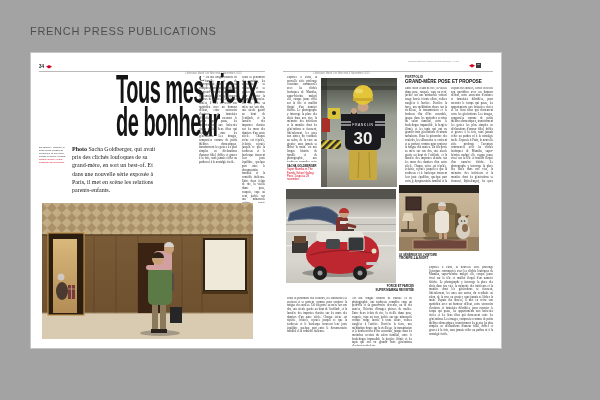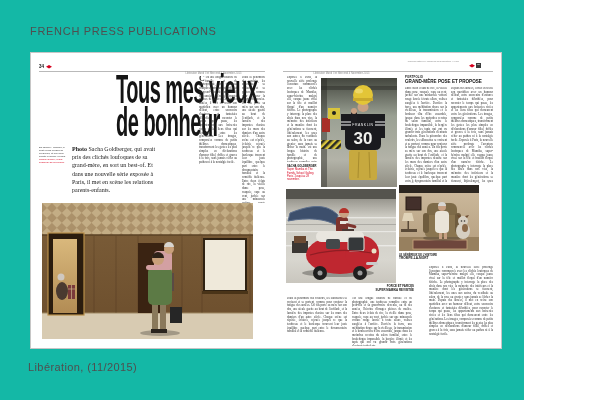--- a/index.html
+++ b/index.html
@@ -1,16 +1,16 @@
 <!DOCTYPE html>
 <html><head>
 <meta charset="utf-8">
 <style>
   html,body{margin:0;padding:0;background:#fff;}
-  #board{position:relative;width:524px;height:400px;background:#14b8a6;overflow:hidden;
+  #board{position:relative;width:600px;height:400px;background:#a3a3a3;overflow:hidden;
          font-family:"Liberation Sans",sans-serif;}
   .abs{position:absolute;}
   #slide-title{left:30px;top:25px;font-size:11px;letter-spacing:.7px;color:#4f4f4f;}
   #slide-caption{left:28px;top:361px;font-size:11px;letter-spacing:.4px;color:#4f4f4f;}
   #spread{left:30px;top:52px;width:470px;height:295px;border:1px solid #c6c6c6;background:#fff;}
   
   .rule{border-top:1px solid #8a8a8a;height:0;transform:scaleY(.6);}
   .dateline{font-size:2.6px;color:#888;line-height:3px;white-space:nowrap;overflow:hidden;}
   .greek{font-size:3px;line-height:3.7px;color:#2e2e2e;text-align:justify;overflow:hidden;
          font-family:"Liberation Serif",serif;}
@@ -318,15 +318,14 @@
     </div>
     <div class="abs greek" id="rp-bcol2">
       <span>'est une longue histoire de famille et de photographie, une tendresse complice entre un petit-fils et sa grand-mère devenue, au fil des années, l'héroïne d'images pleines de malice.</span> <span>Entre deux éclats de rire, la vieille dame pose, casquée, cape au vent, juchée sur une minuscule voiture rouge lancée à toute allure, valises sanglées à l'arrière. Derrière la farce, une méditation douce sur la vieillesse, la transmission et le bonheur têtu d'être ensemble, jusque dans les moindres recoins du salon familial, entre le bouledogue impassible, la bergère élimée et les tapis qui ont vu grandir trois générations d'enfants turbulents.</span>
     </div>
     <div class="abs greek" id="rp-bcol3">
       <span>Exposée à Paris, la nouvelle série prolonge l'aventure commencée avec les clichés loufoques de Mamika, super-héroïne malgré elle, casque jaune vissé sur la tête et maillot floqué d'un numéro fétiche. Le photographe y interroge la place des aînés dans nos vies, la mémoire des intérieurs et la manière dont les générations se tiennent, littéralement, les unes aux autres, du vestibule au salon, de la cave au grenier, sans jamais se lâcher la main.</span> <span>Depuis des années, il met en scène son quotidien avec un humour délicat, entre souvenirs d'enfance et fantaisies débridées, pour raconter le temps qui passe, les appartements aux boiseries cirées et les liens têtus qui demeurent entre les générations. Les images, composées comme de petits théâtres domestiques, transforment les gestes les plus simples en déclarations d'amour filial, drôles et graves à la fois, sans jamais céder au pathos ni à la nostalgie facile.</span>
     </div>
 
   </div>
 
-  <div class="abs" id="slide-caption">Libération, (11/2015)</div>
 
 </div>
 
 </body></html>

